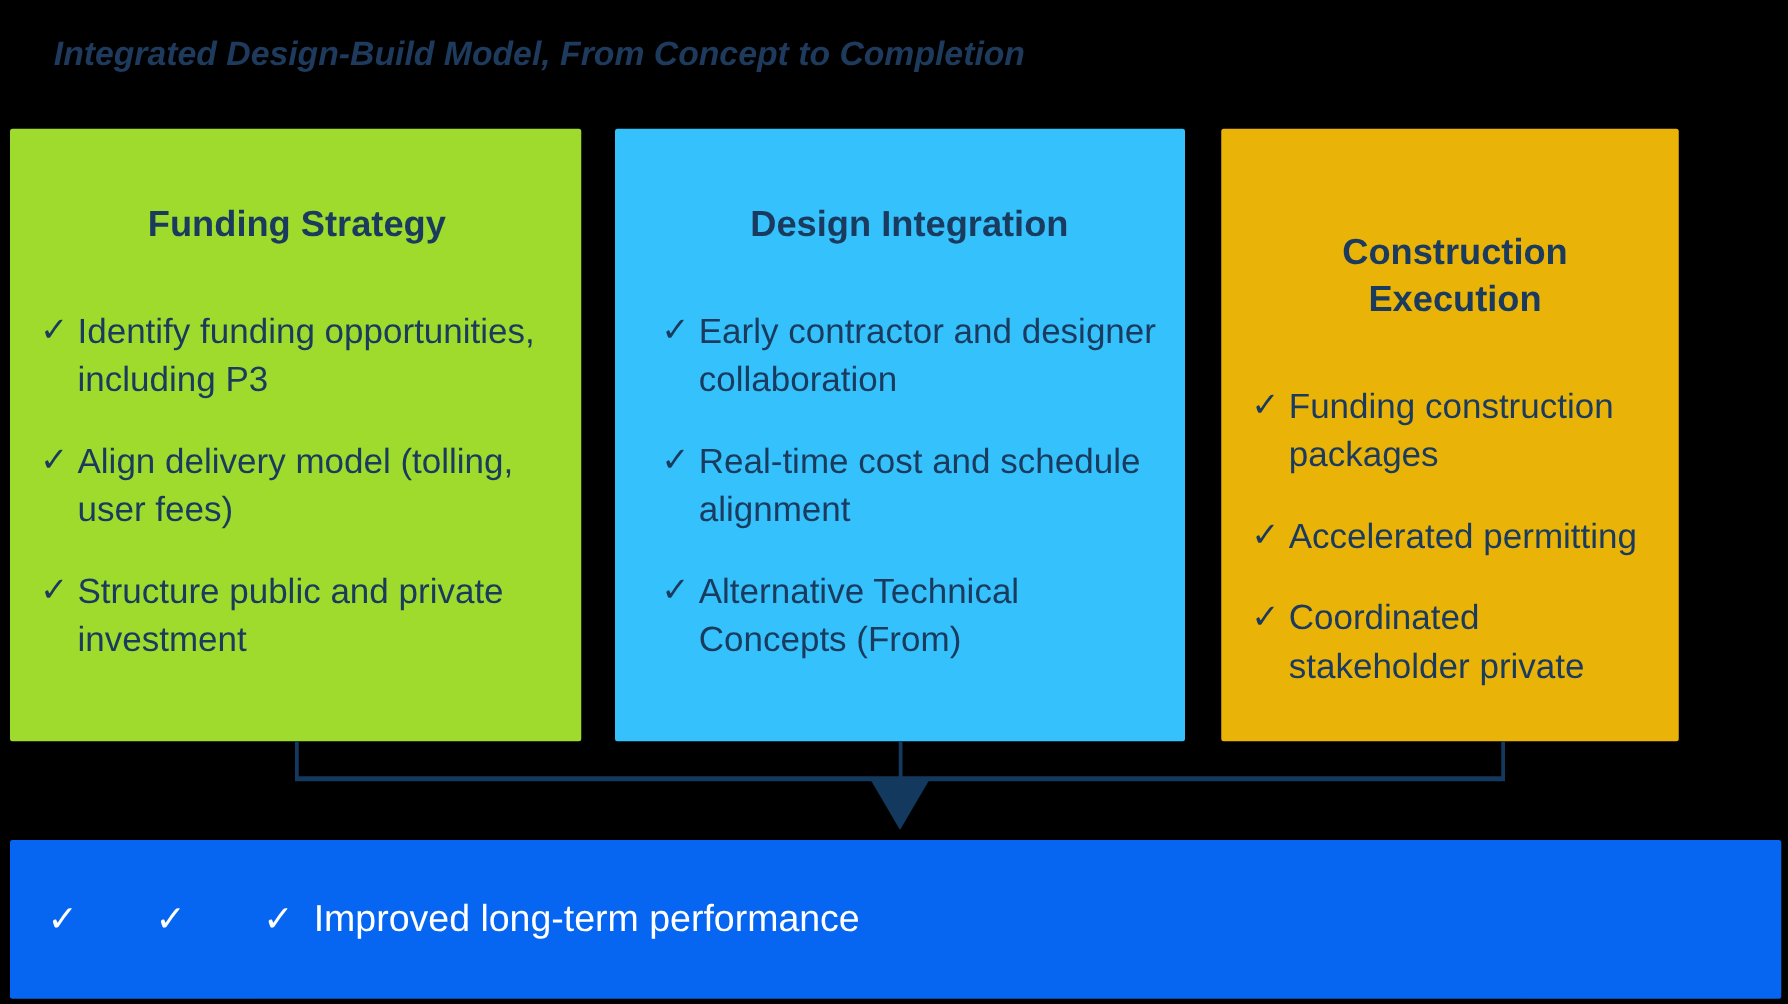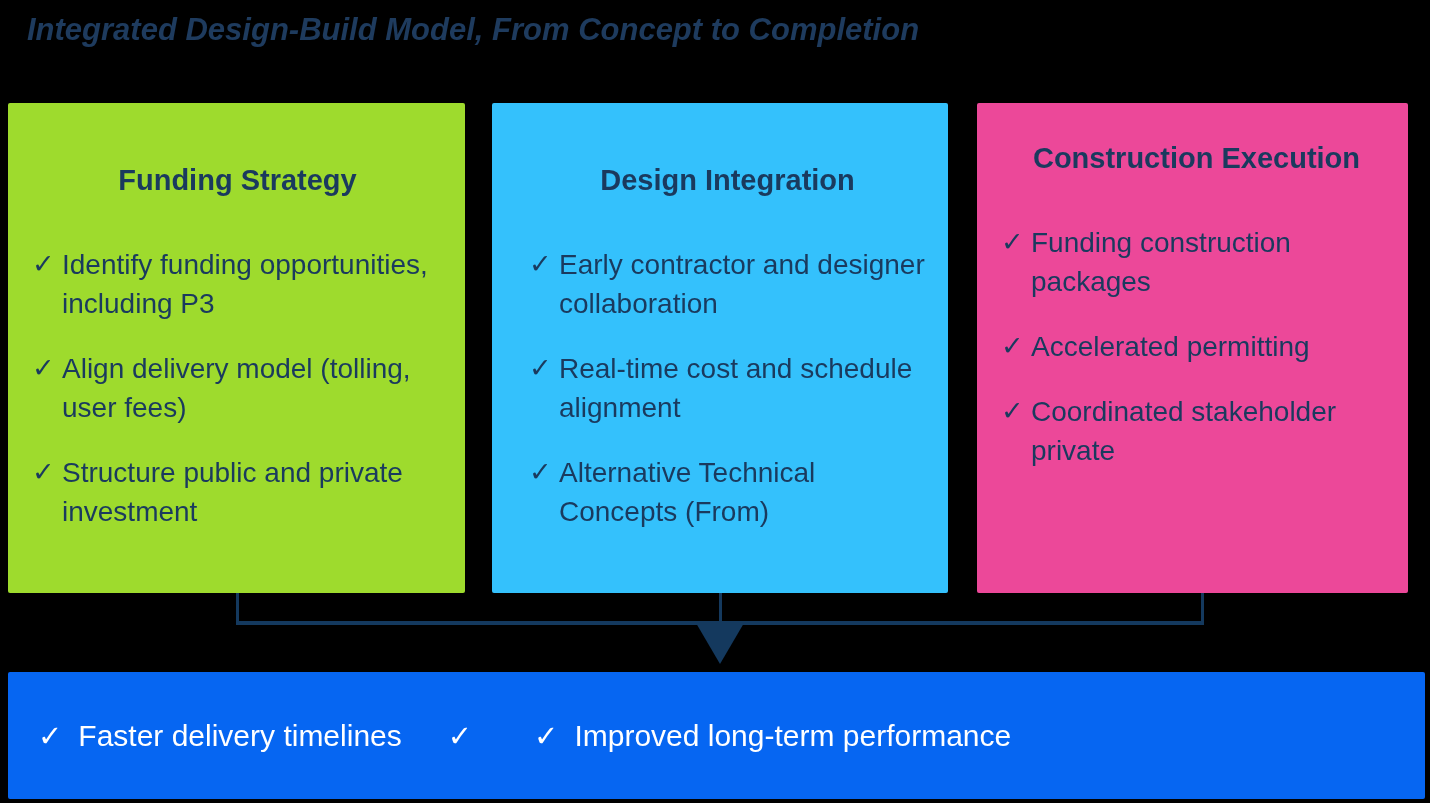--- a/index.html
+++ b/index.html
@@ -14,39 +14,39 @@
   .stage {
     position: relative;
     width: 1430px;
     height: 803px;
     background: #000000;
   }
   .slide-title {
     position: absolute;
     left: 27px;
     top: 12px;
-    margin: 0;
-    font-size: 31px;
+    margin: 16px;
+    font-size: 27px;
     font-weight: bold;
     font-style: italic;
     color: #1E3B5E;
     letter-spacing: 0px;
     white-space: nowrap;
   }
   .col {
     position: absolute;
     top: 103px;
     height: 490px;
     border-radius: 2px;
     box-sizing: border-box;
     color: #1A3A5E;
   }
   .col-0 { left: 8px;   width: 457px; background: #9EDB2D; padding: 58px 22px 0 24px; }
   .col-1 { left: 492px; width: 456px; background: #34C1FC; padding: 58px 22px 0 37px; }
-  .col-2 { left: 977px; width: 431px; background: #ec4899; padding: 36px 16px 0 24px; }
+  .col-2 { left: 977px; width: 366px; background: #eab308; padding: 80px 16px 0 24px; }
   .col h2 {
     margin: 0;
     font-size: 29px;
     line-height: 38px;
     font-weight: bold;
     text-align: center;
     color: #1A3A5E;
   }
   .col ul {
     list-style: none;
@@ -193,21 +193,20 @@
 
   <div class="stub stub-0"></div>
   <div class="stub stub-1"></div>
   <div class="stub stub-2"></div>
   <div class="hline"></div>
   <div class="arrow-head"></div>
 
   <footer class="outcome-bar">
     <div class="outcome">
       <span class="chk-w">✓</span>
-      <span class="otxt">Faster delivery timelines</span>
     </div>
     <div class="outcome">
       <span class="chk-w">✓</span>
     </div>
     <div class="outcome">
       <span class="chk-w">✓</span>
       <span class="otxt">Improved long-term performance</span>
     </div>
   </footer>
 

